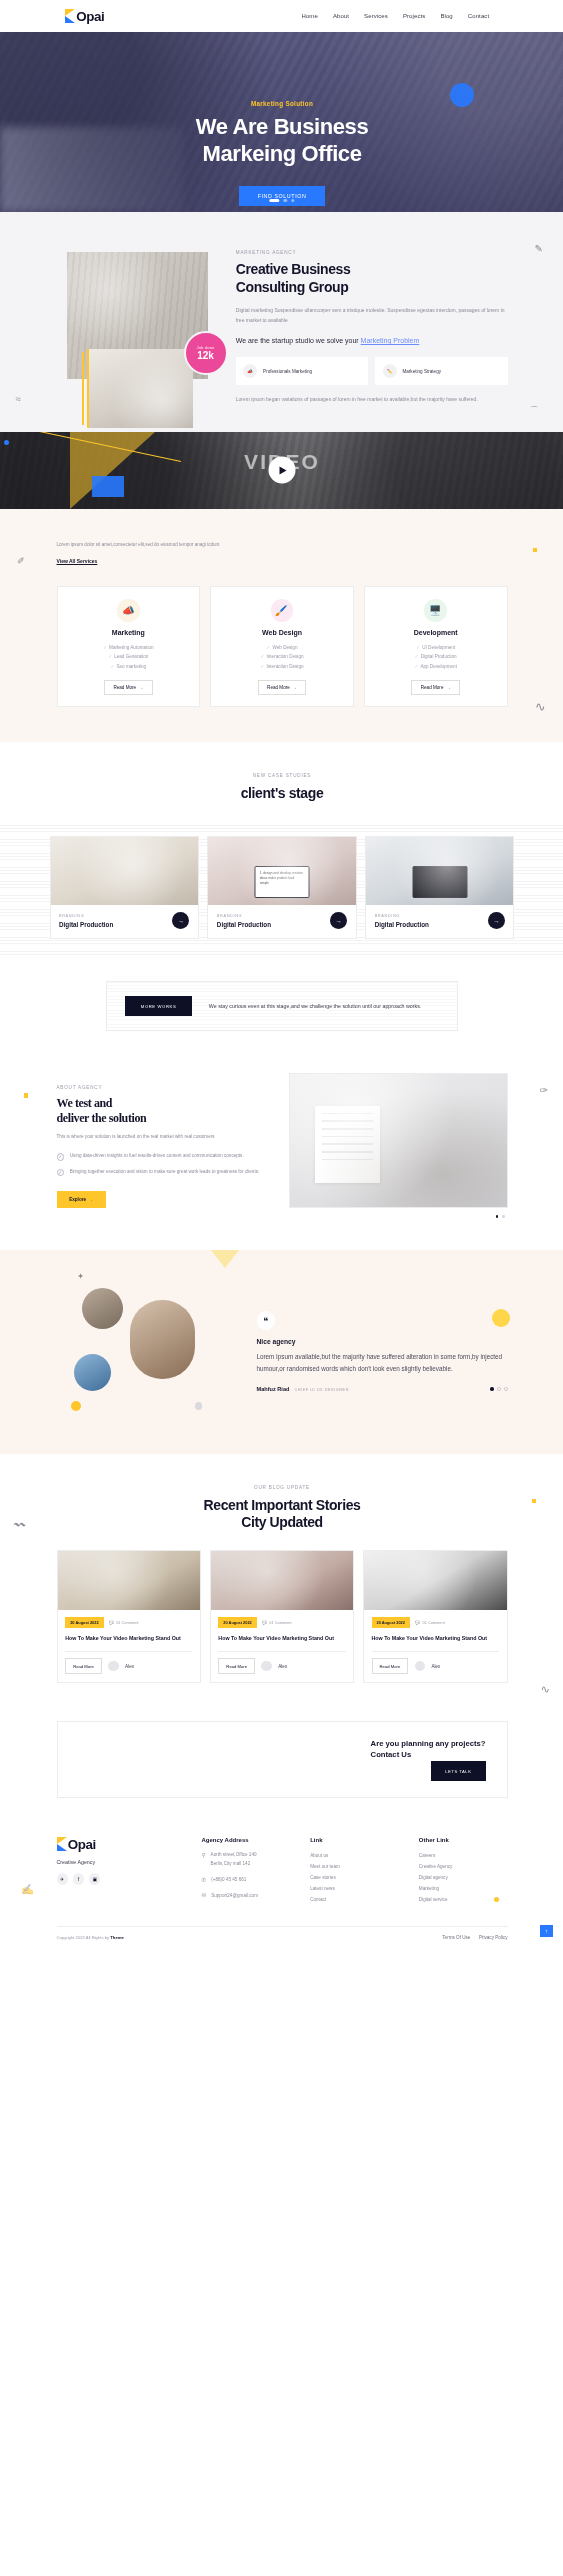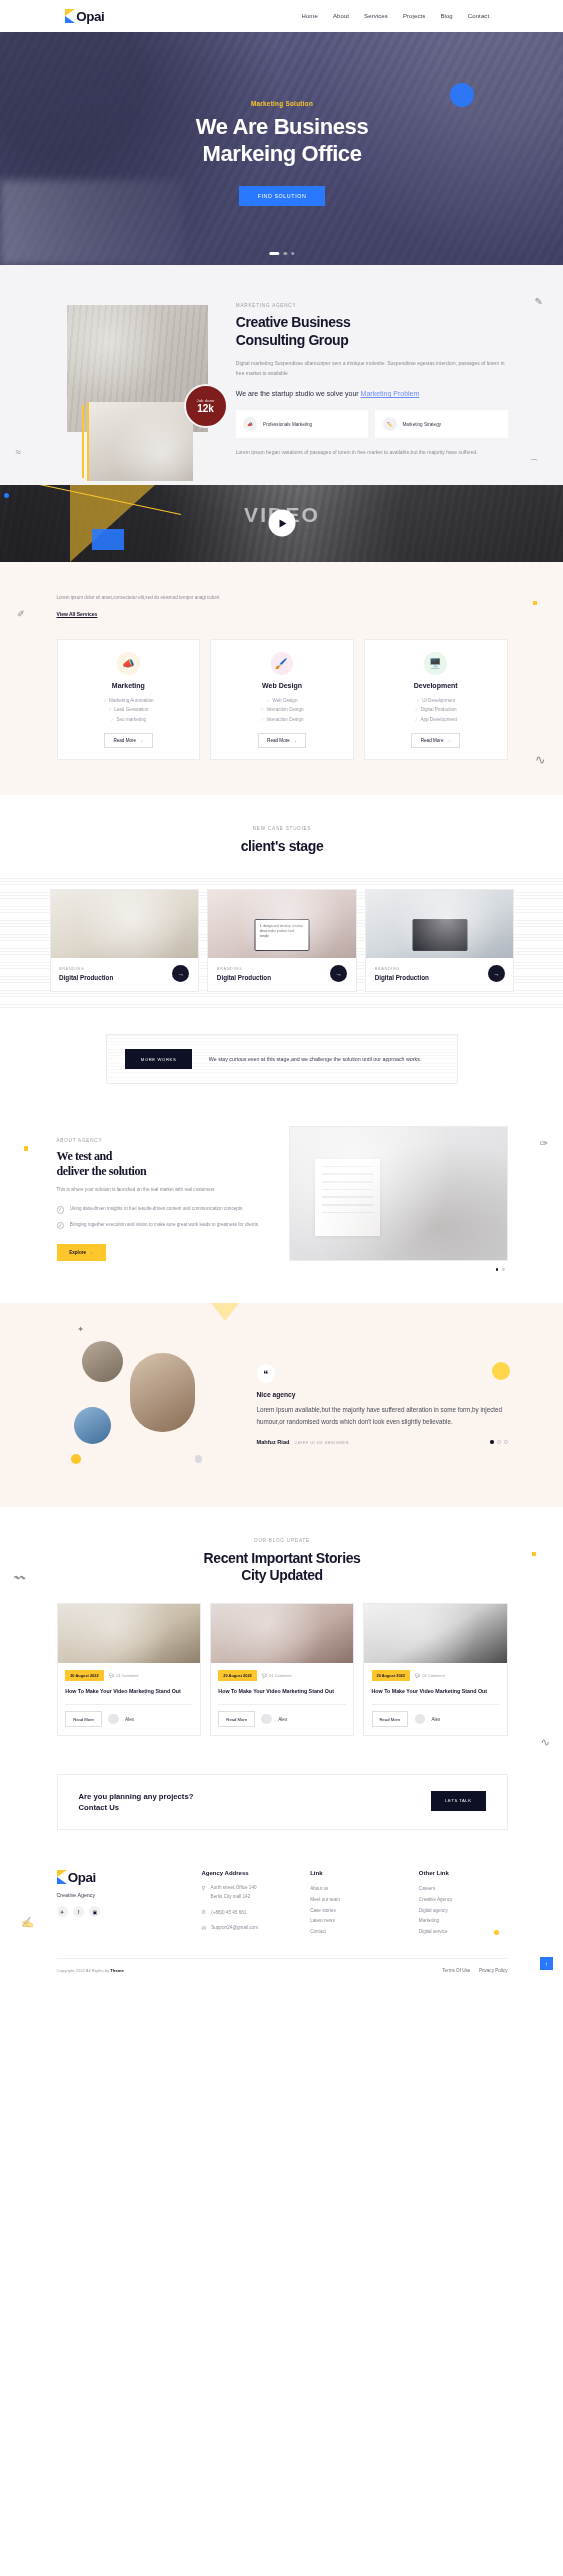--- a/index.html
+++ b/index.html
@@ -30,21 +30,21 @@
   .logo-mark .tri-bot{
     position:absolute;bottom:0;left:0;width:0;height:0;
     border-left:10.6px solid #2979FF;border-top:7px solid transparent;
   }
   .logo-text{font-size:13.4px;font-weight:700;letter-spacing:-0.4px;color:#14142b;}
   .nav{margin-left:auto;display:flex;gap:15px;margin-right:18.3px;}
   .nav a{font-size:6px;color:#3d3d4e;text-decoration:none;letter-spacing:0.1px;}
 
   
   .hero{
-    height:233px;position:relative;overflow:hidden;
+    height:180px;position:relative;overflow:hidden;
     background:
       radial-gradient(ellipse 211px 141px at 18% 30%, rgba(95,95,140,.55), transparent 70%),
       radial-gradient(ellipse 183px 169px at 78% 55%, rgba(80,80,125,.5), transparent 70%),
       repeating-linear-gradient(118deg, rgba(255,255,255,.045) 0 4.2px, rgba(0,0,0,.045) 4.2px 8.5px),
       linear-gradient(160deg,#6c6b92 0%,#5e5d85 40%,#4f4e72 100%);
   }
   .hero::before{
     content:"";position:absolute;inset:0;
     background:
       radial-gradient(circle at 12% 22%, rgba(35,35,60,.55) 0 14%, transparent 40%),
@@ -102,21 +102,21 @@
     background:linear-gradient(160deg,#eeeae4,#d4cec6 60%,#b9b2a9);
     border-left:2.8px solid #FFC62B;
   }
   .img-frame2::after{
     content:"";position:absolute;inset:0;
     background:radial-gradient(circle at 70% 65%, rgba(255,255,255,.55), transparent 55%);
   }
   .yellow-bar{position:absolute;left:25px;top:106px;width:2.8px;height:73px;background:#FFC62B;}
   .job-badge{
     position:absolute;right:-10px;top:85px;width:44px;height:44px;border-radius:50%;
-    background:#7f1d1d;color:#fff;display:flex;flex-direction:column;
+    background:#ec4899;color:#fff;display:flex;flex-direction:column;
     align-items:center;justify-content:center;border:2.8px solid #f4f4f6;z-index:4;
   }
   .job-badge .jd-l{font-size:4.2px;opacity:.85;letter-spacing:0.1px;}
   .job-badge .jd-n{font-size:10px;font-weight:700;margin-top:0.7px;}
   .about-right{flex:1;padding-top:4.2px;}
   .eyebrow{
     font-size:4.6px;letter-spacing:0.8px;color:#9a9aa8;text-transform:uppercase;
     margin-bottom:6.3px;
   }
   .h2{font-size:14px;line-height:1.26;font-weight:700;letter-spacing:-0.4px;color:#14142b;}
@@ -335,21 +335,21 @@
   .blog-rm{
     border:0.7px solid #ddd;background:#fff;font-size:4.2px;color:#14142b;
     padding:4.2px 7px;cursor:pointer;font-family:inherit;
   }
   .blog-av{width:10.6px;height:10.6px;border-radius:50%;background:#e6e6ea;flex:none;}
   .blog-auth{font-size:4.6px;color:#3a3a4c;}
 
   
   .cta{background:#fff;padding:7px 0 21px;}
   .cta-box{
-    border:0.7px solid #ececec;padding:15.5px 21px;display:flex;align-items:flex-start;gap:6px;
+    border:0.7px solid #ececec;padding:15.5px 21px;display:flex;align-items:flex-end;gap:0;flex-direction:column;
   }
   .cta-box h3{font-size:7.7px;line-height:1.5;font-weight:700;color:#14142b;flex:1;}
   .cta-btn{
     background:#0e1025;color:#fff;border:none;font-size:4.2px;letter-spacing:0.5px;
     padding:7.7px 14px;cursor:pointer;font-family:inherit;flex:none;
   }
 
   
   .footer{background:#fff;padding:18.3px 0 0;position:relative;}
   .foot-grid{display:flex;gap:20px;}

